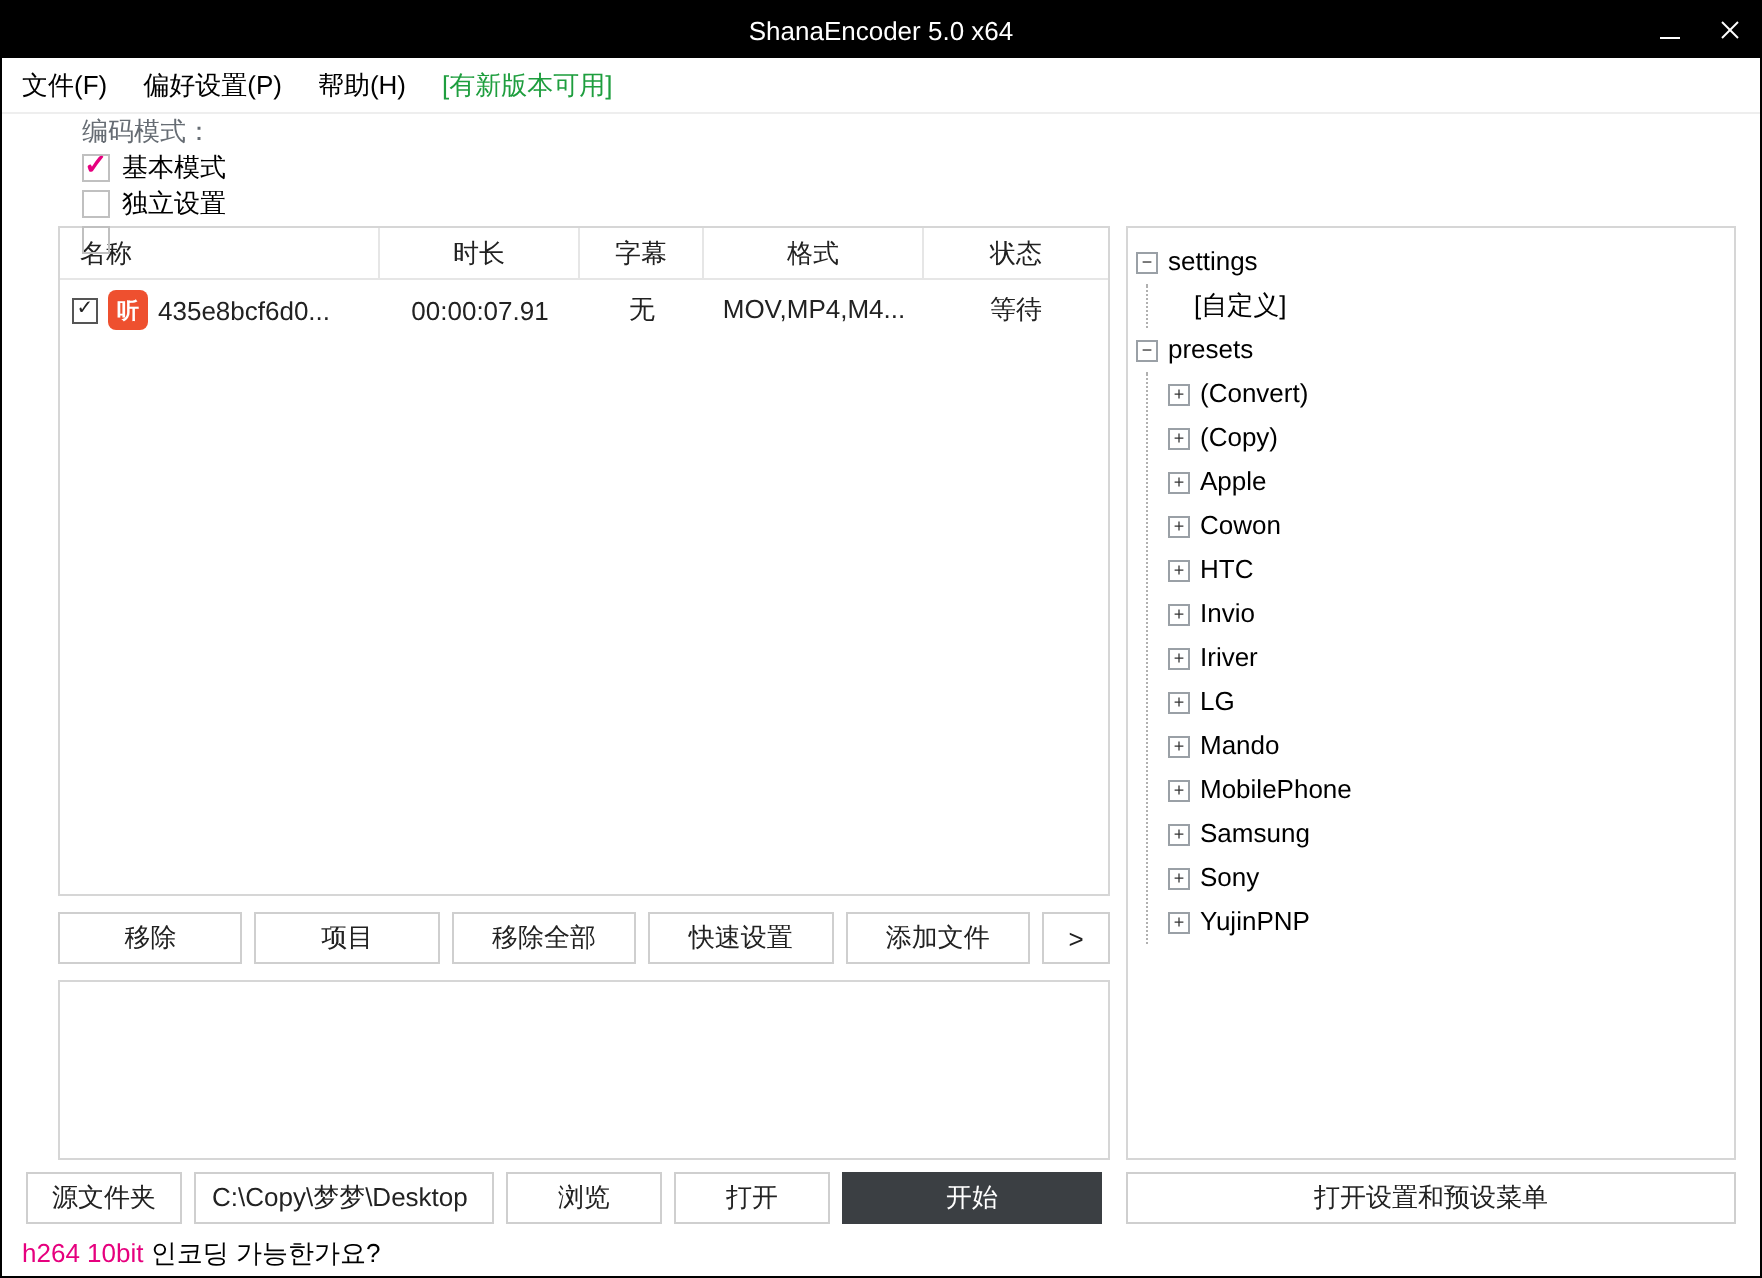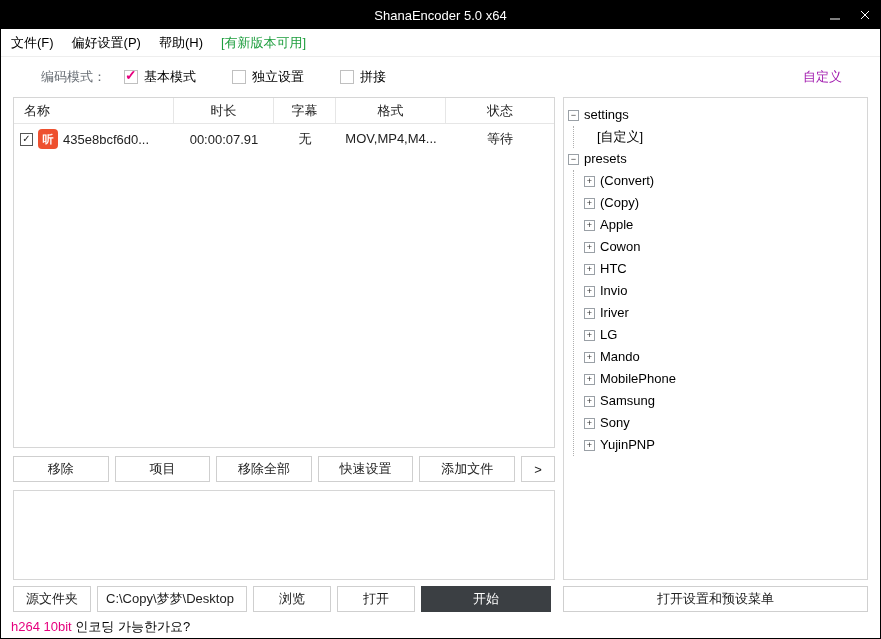--- a/index.html
+++ b/index.html
@@ -8,29 +8,29 @@
 .titlebar { background: #000; color: #fff; height: 28px; display: flex; align-items: center; justify-content: center; position: relative; }
 .titlebar .title { font-size: 13px; }
 .titlebar .controls { position: absolute; right: 0; display: flex; }
 .titlebar .ctrl-btn { width: 30px; height: 28px; display: flex; align-items: center; justify-content: center; color: #fff; cursor: pointer; }
 .titlebar .ctrl-btn svg { width: 12px; height: 12px; }
 
 .menubar { height: 28px; display: flex; align-items: center; padding: 0 10px; gap: 18px; border-bottom: 1px solid #eee; }
 .menubar .menu-item { cursor: pointer; color: #000; }
 .menubar .update-notice { color: #1e9e3e; }
 
-.modebar { height: 40px; display: flex; align-items: center; padding: 0 12px 0 40px; border-bottom: 1px solid #fff; }
+.modebar { height: 40px; display: flex; padding: 0 12px 0 40px; border-bottom: 1px solid #fff; flex-direction: column; }
 .modebar .mode-label { color: #666c73; margin-right: 18px; }
 .modebar .mode-opt { display: flex; align-items: center; gap: 6px; margin-right: 36px; cursor: pointer; }
 .modebar .chk { width: 14px; height: 14px; border: 1px solid #c0c0c0; position: relative; display: inline-block; }
 .modebar .chk.checked::after { content: "✓"; color: #e6007e; position: absolute; top: -4px; left: 0; font-size: 14px; font-weight: bold; }
 .modebar .spacer { flex: 1; }
 .modebar .custom-link { color: #a21caf; cursor: pointer; margin-right: 26px; }
 
-.main { flex: 1; display: flex; padding: 0 12px 6px 12px; gap: 8px; overflow: hidden; }
+.main { flex: 1; display: flex; padding: 0 12px 6px 28px; gap: 8px; overflow: hidden; margin-top: 16px; }
 .left-col { flex: 1; display: flex; flex-direction: column; gap: 8px; }
 .right-col { width: 305px; display: flex; flex-direction: column; gap: 8px; }
 
 .table-pane { border: 1px solid #d6d6d6; flex: 1; display: flex; flex-direction: column; background: #fff; min-height: 0; }
 .thead { display: flex; height: 26px; border-bottom: 1px solid #e6e6e6; }
 .thead .th { padding: 4px 6px; text-align: center; border-right: 1px solid #e6e6e6; display: flex; align-items: center; justify-content: center; color: #222; }
 .thead .th.name { width: 160px; justify-content: flex-start; padding-left: 10px; }
 .thead .th.dur { width: 100px; }
 .thead .th.sub { width: 62px; }
 .thead .th.fmt { width: 110px; }

